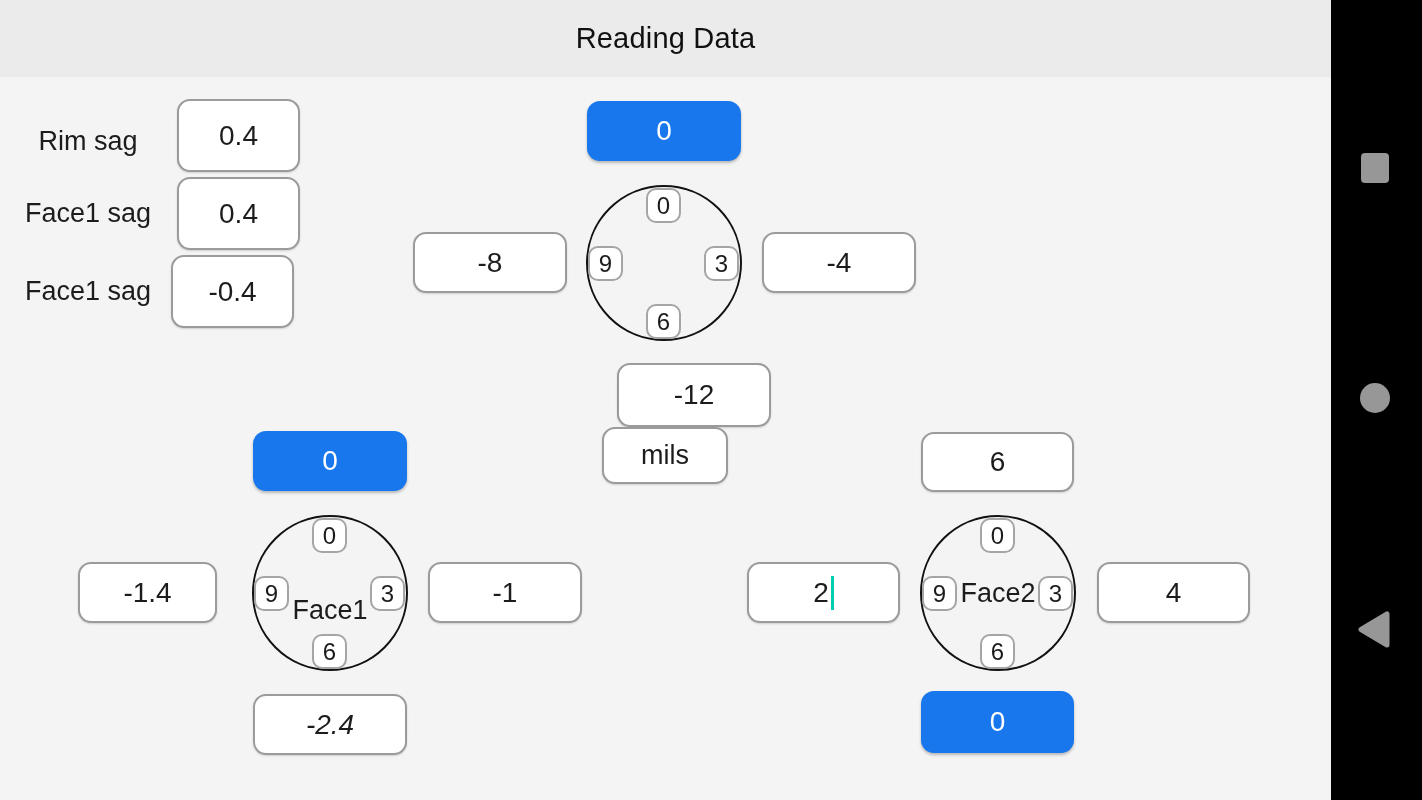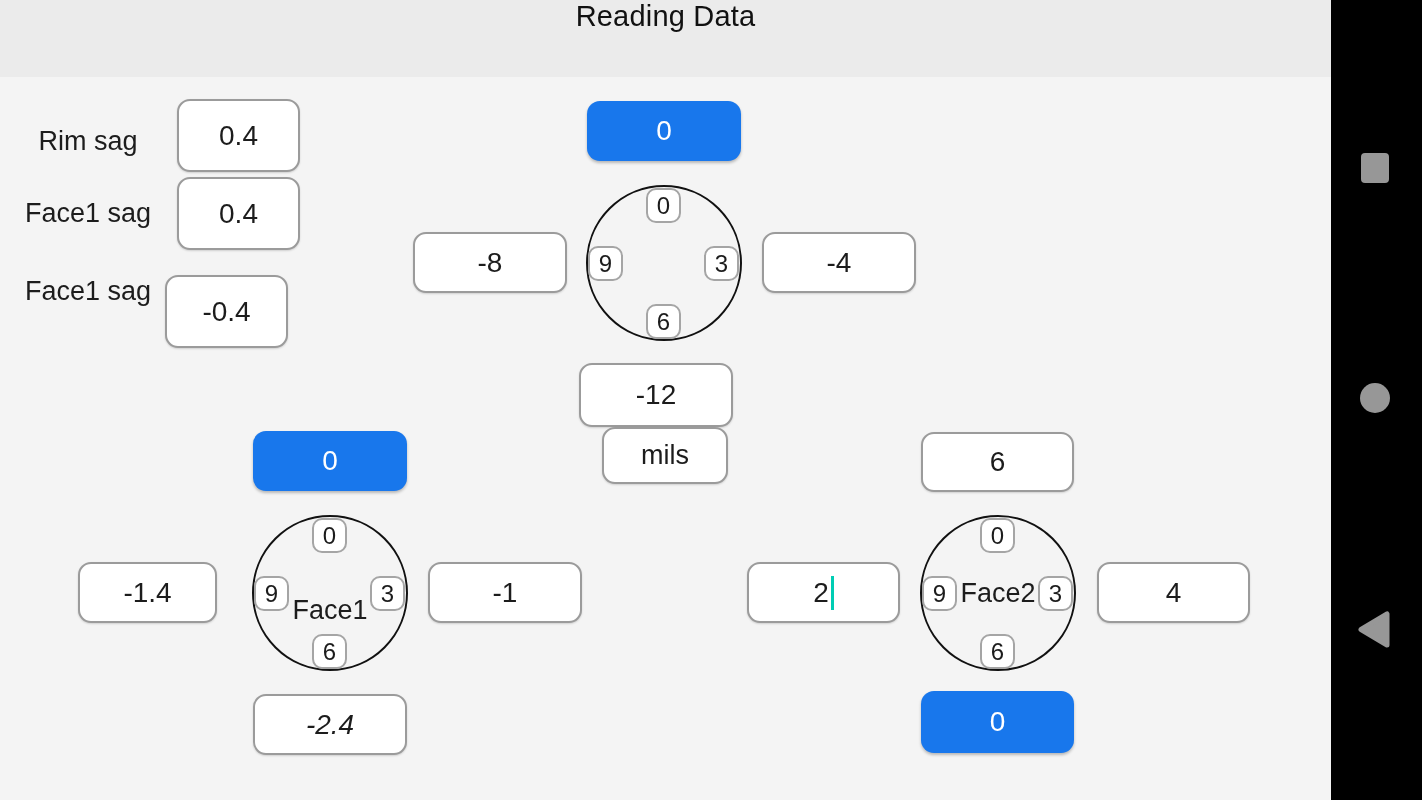--- a/index.html
+++ b/index.html
@@ -3,21 +3,21 @@
 <meta charset="utf-8">
 <style>
   * { margin:0; padding:0; box-sizing:border-box; }
   html,body { width:1422px; height:800px; }
   body { font-family:"Liberation Sans", sans-serif; background:#f4f4f4; }
 
   .app { position:relative; width:1422px; height:800px; background:#f4f4f4; overflow:hidden; }
 
   .header {
     position:absolute; left:0; top:0; width:1331px; height:77px;
-    background:#ebebeb; display:flex; align-items:flex-start; justify-content:center;
+    background:#ebebeb; display:flex; align-items:center; justify-content:center;
   }
   .title { font-size:29px; font-weight:500; color:#111; letter-spacing:.2px; }
 
   .next-btn {
     position:absolute; left:1157px; top:0; width:174px; height:78px;
     background:#fbfbfb; display:flex; align-items:center; justify-content:center;
     color:#1b6ef0; font-weight:bold; font-size:24px; letter-spacing:.5px;
     box-shadow:0 2px 4px rgba(0,0,0,0.22); cursor:pointer;
   }
 
@@ -75,31 +75,31 @@
 
   <div class="header">
     <div class="title">Reading Data</div>
   </div>
 
   <div class="sag-label" style="top:105px;">Rim sag</div>
   <div class="field" style="left:177px; top:99px;  width:123px; height:73px;">0.4</div>
   <div class="sag-label" style="top:177px;">Face1 sag</div>
   <div class="field" style="left:177px; top:177px; width:123px; height:73px;">0.4</div>
   <div class="sag-label" style="top:255px;">Face1 sag</div>
-  <div class="field" style="left:165px; top:255px; width:123px; height:73px;margin-top:20px;">-0.4</div>
+  <div class="field" style="left:171px; top:255px; width:123px; height:73px;">-0.4</div>
 
   <div class="btn-blue" style="left:587px; top:101px; width:154px; height:60px;">0</div>
   <div class="dial-circle" style="left:586px; top:185px;"></div>
   <div class="clock-box" style="left:646px; top:188px;">0</div>
   <div class="clock-box" style="left:704px; top:246px;">3</div>
   <div class="clock-box" style="left:646px; top:304px;">6</div>
   <div class="clock-box" style="left:588px; top:246px;">9</div>
   <div class="field" style="left:413px; top:232px; width:154px; height:61px;">-8</div>
   <div class="field" style="left:762px; top:232px; width:154px; height:61px;">-4</div>
-  <div class="field" style="left:579px; top:363px; width:154px; height:64px;">-12</div>
+  <div class="field" style="left:617px; top:363px; width:154px; height:64px;">-12</div>
   <div class="field" style="left:602px; top:427px; width:126px; height:57px; font-size:27px;">mils</div>
 
   <div class="btn-blue" style="left:253px; top:431px; width:154px; height:60px;">0</div>
   <div class="dial-circle" style="left:252px; top:515px;"></div>
   <div class="dial-label" style="left:252px; top:532px;">Face1</div>
   <div class="clock-box" style="left:312px; top:518px;">0</div>
   <div class="clock-box" style="left:370px; top:576px;">3</div>
   <div class="clock-box" style="left:312px; top:634px;">6</div>
   <div class="clock-box" style="left:254px; top:576px;">9</div>
   <div class="field" style="left:78px;  top:562px; width:139px; height:61px;">-1.4</div>

